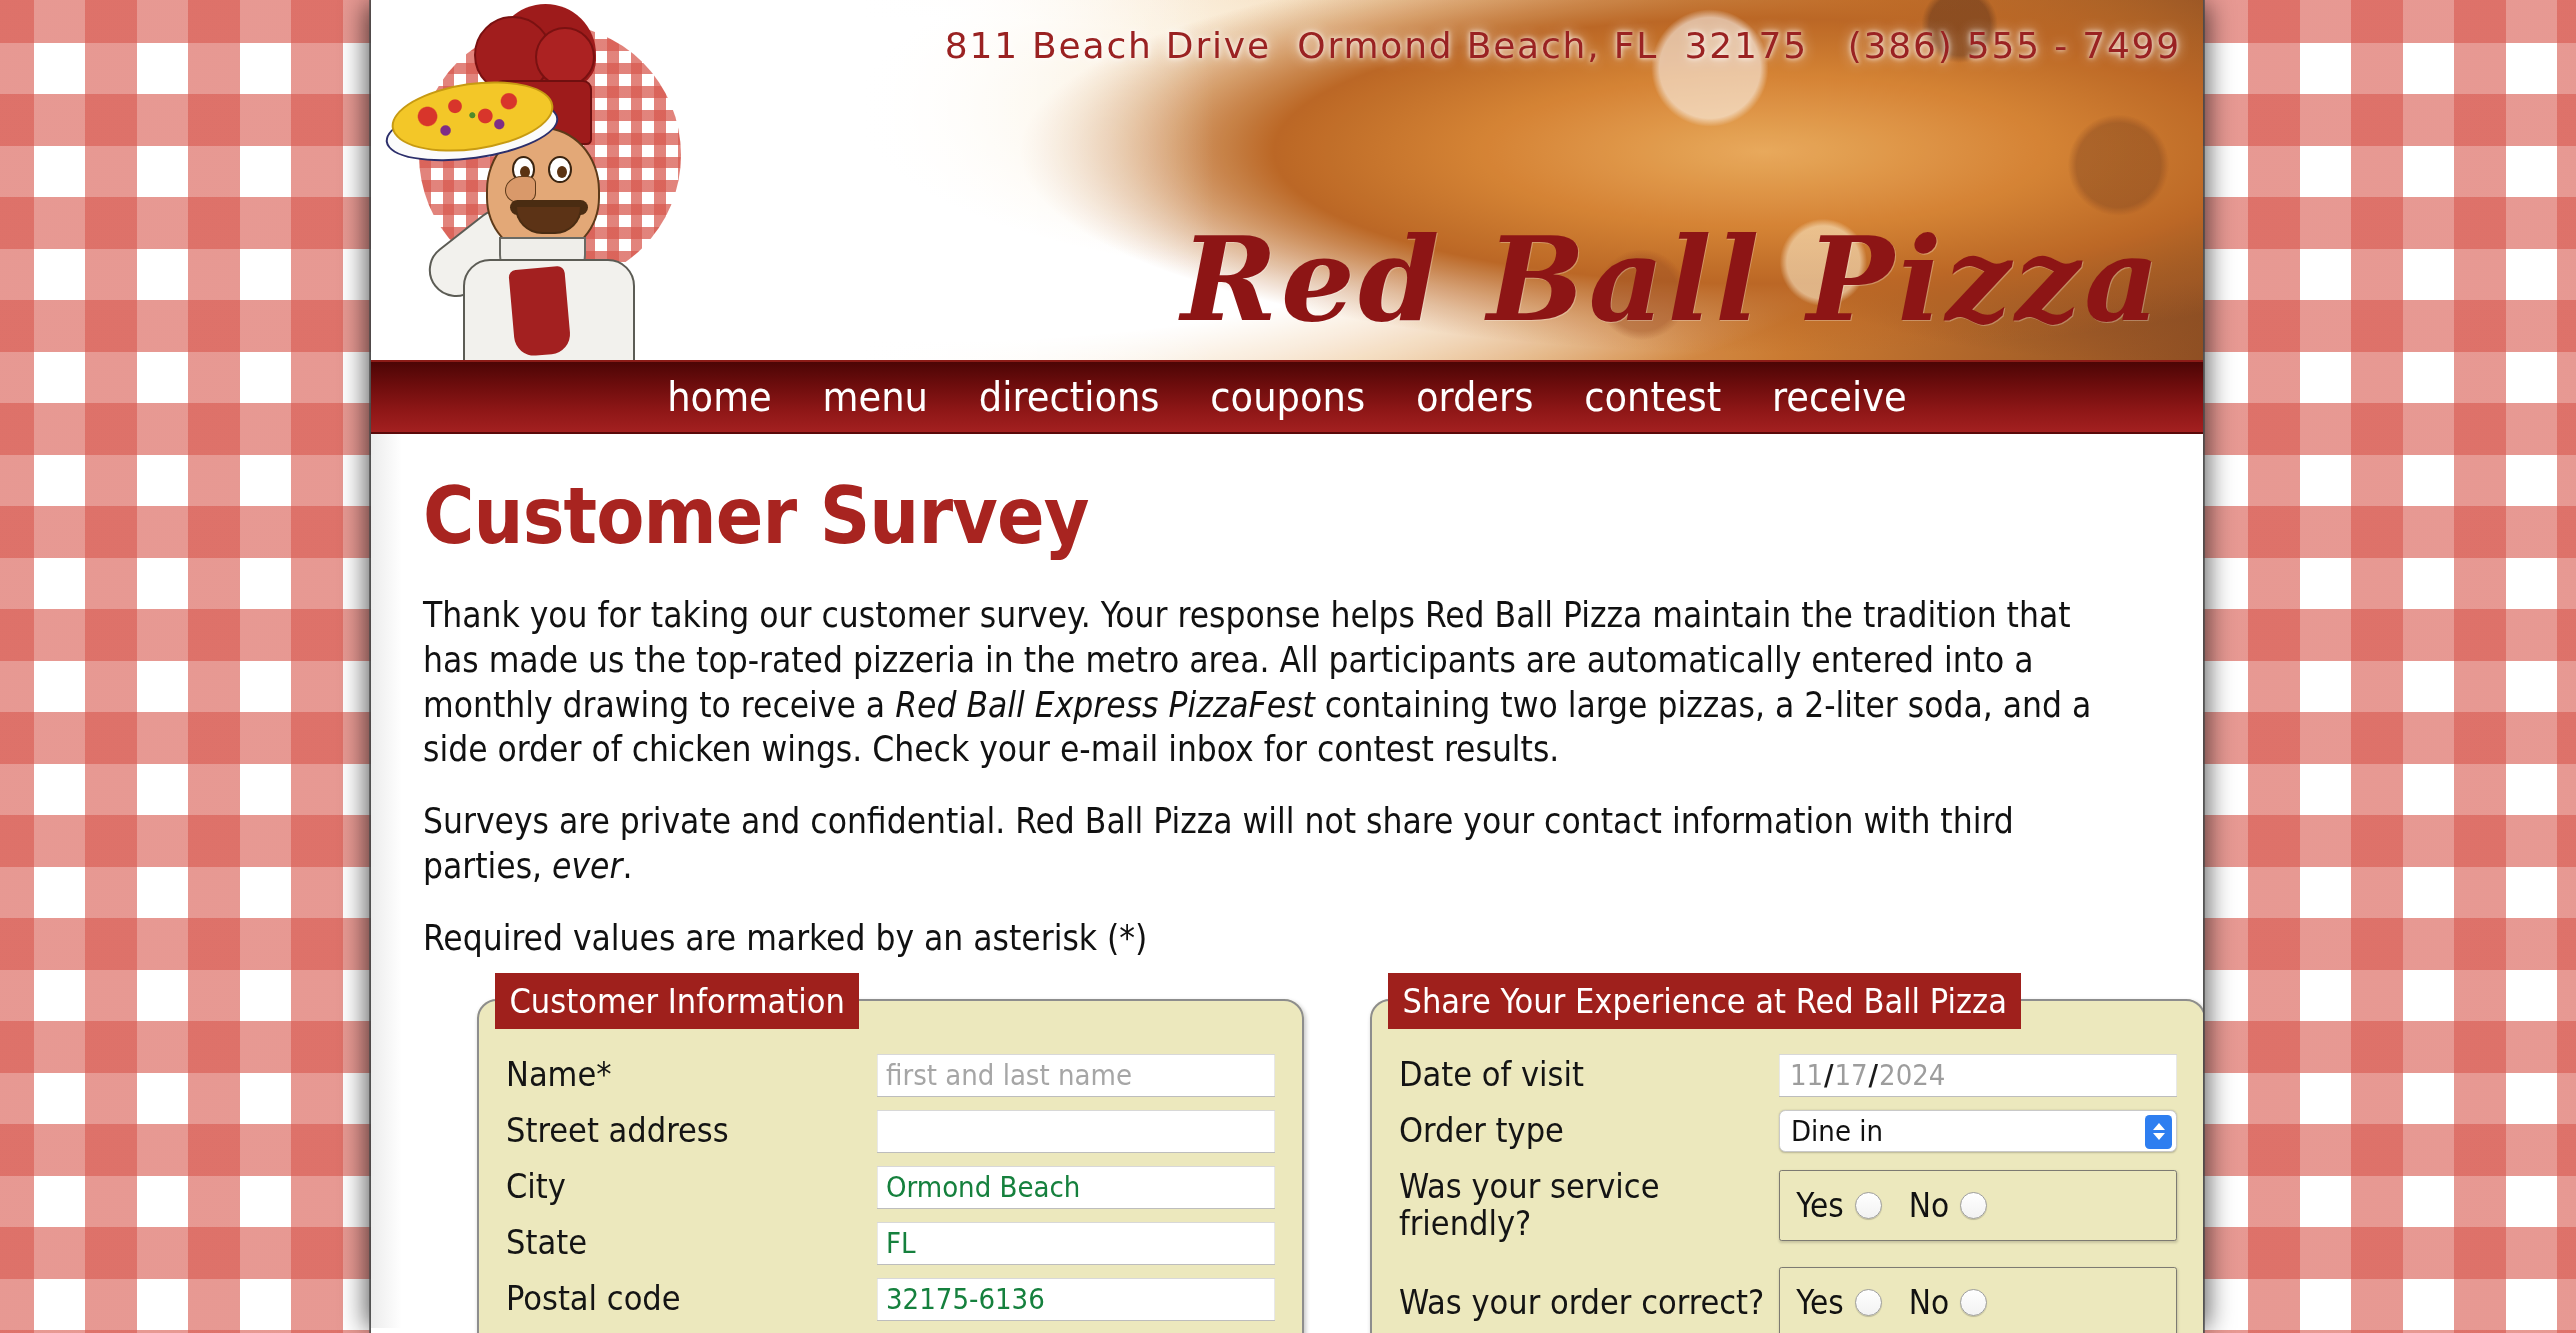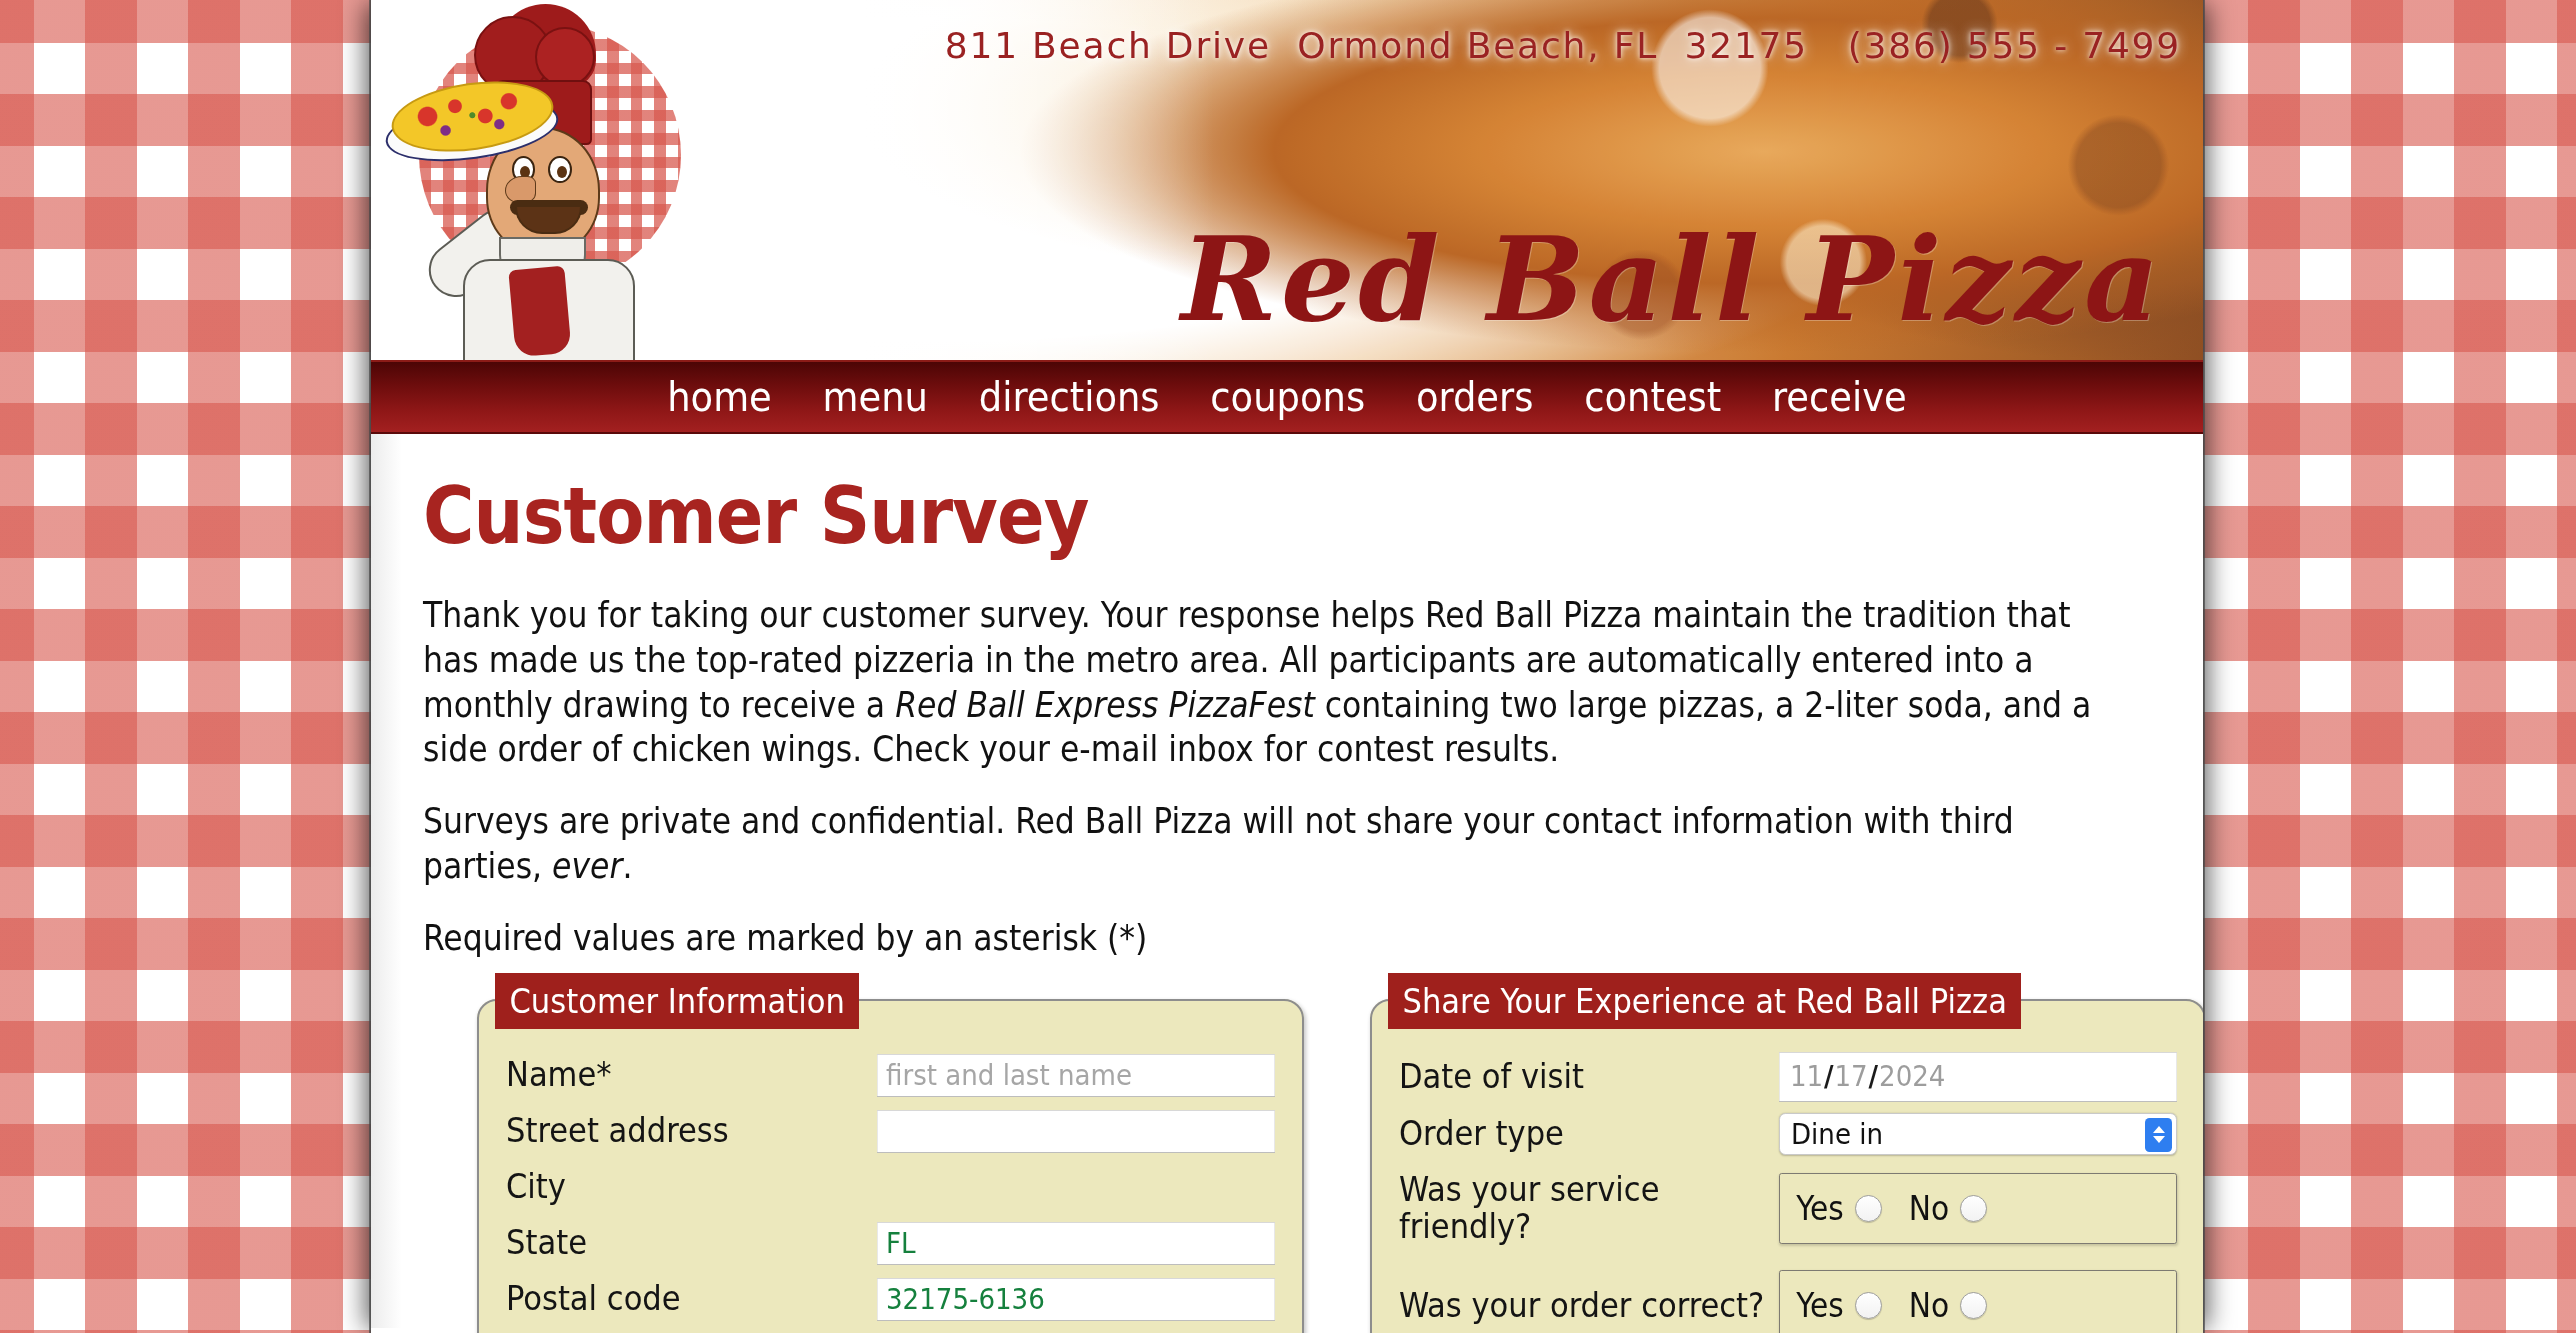--- a/index.html
+++ b/index.html
@@ -220,21 +220,21 @@
     box-shadow: inset 0 0.9px 0 #d8d8d8, inset 0.9px 0 0 #e6e6e6, inset -0.9px 0 0 #e6e6e6;
     font-family: "DejaVu Sans Condensed", "Liberation Sans Narrow", "Liberation Sans", sans-serif;
     font-size: 29px;
     color: #15803d;
     padding: 0 9px;
     outline: none;
   }
   .tinput::placeholder { color: #a6a6a6; }
 
   .dateinput {
-    width: 398px; height: 50px;
+    width: 398px; height: 43px;
     background: #ffffff;
     border: none;
     border-bottom: 1.8px solid #bdbdbd;
     box-shadow: inset 0 0.9px 0 #d8d8d8, inset 0.9px 0 0 #e6e6e6, inset -0.9px 0 0 #e6e6e6;
     display: flex; align-items: center;
     padding: 0 11px;
     font-family: "DejaVu Sans Condensed", "Liberation Sans Narrow", "Liberation Sans", sans-serif;
     font-size: 29px;
   }
   .dateinput .seg { color: #9d9d9d; }
@@ -364,20 +364,23 @@
 
         <div class="frow">
           <label class="flabel">Street address</label>
           <div class="fctl">
               <input class="tinput" type="text" placeholder="" style="">
             </div>
         </div>
 
         <div class="frow">
           <label class="flabel">City</label>
+          <div class="fctl">
+              <input class="tinput" type="text" value="Ormond Beach" style="">
+            </div>
         </div>
 
         <div class="frow">
           <label class="flabel">State</label>
           <div class="fctl">
               <input class="tinput" type="text" value="FL" style="">
             </div>
         </div>
 
         <div class="frow">

